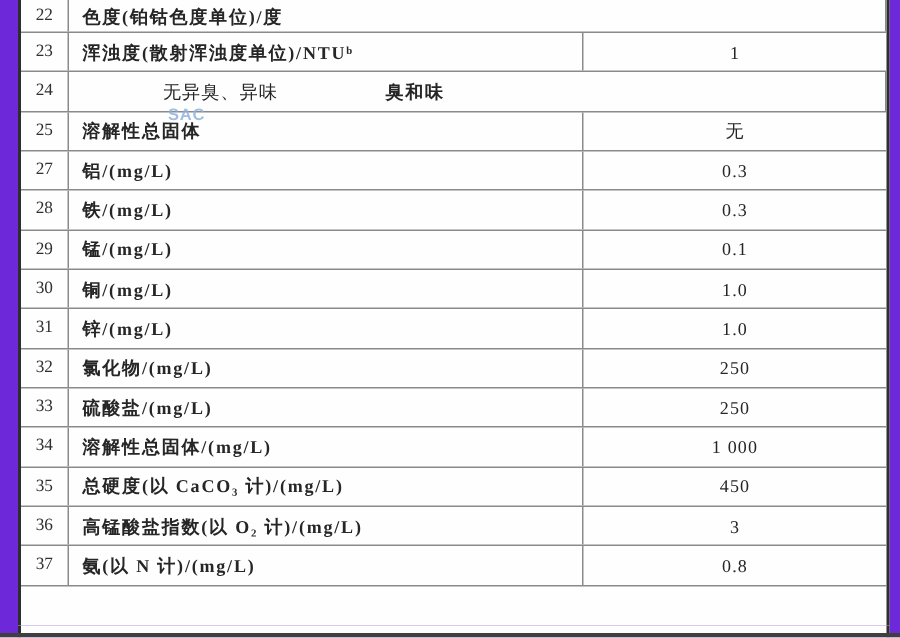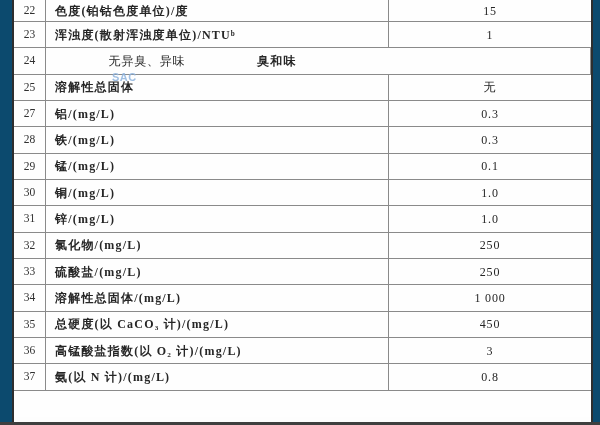--- a/index.html
+++ b/index.html
@@ -1,19 +1,19 @@
 <!DOCTYPE html>
 <html><head>
 <meta charset="utf-8">
 <style>
   html,body{margin:0;padding:0;background:#ffffff;}
   .page{
     position:relative;
     width:600px;height:425px;
-    background:#0c4a6e;
+    background:#6d28d9;
     overflow:hidden;
     font-family:"Liberation Serif","DejaVu Serif",serif;
     color:#262626;
   }
   .table{
     position:absolute;
     left:12px;top:0;
     width:581px;height:417px;
     box-sizing:border-box;
     border-left:2px solid #2e2e2e;
@@ -84,21 +84,20 @@
 </style>
 </head>
 <body>
 
 <div class="page">
 
   <div class="table">
   <div class="row">
     <div class="cell no">22</div>
     <div class="cell param">色度(铂钴色度单位)/度</div>
-    <div class="cell limit">15</div>
   </div>
 
   <div class="row">
     <div class="cell no">23</div>
     <div class="cell param">浑浊度(散射浑浊度单位)/NTUᵇ</div>
     <div class="cell limit">1</div>
   </div>
 
   <div class="row">
     <div class="cell no">24</div>

